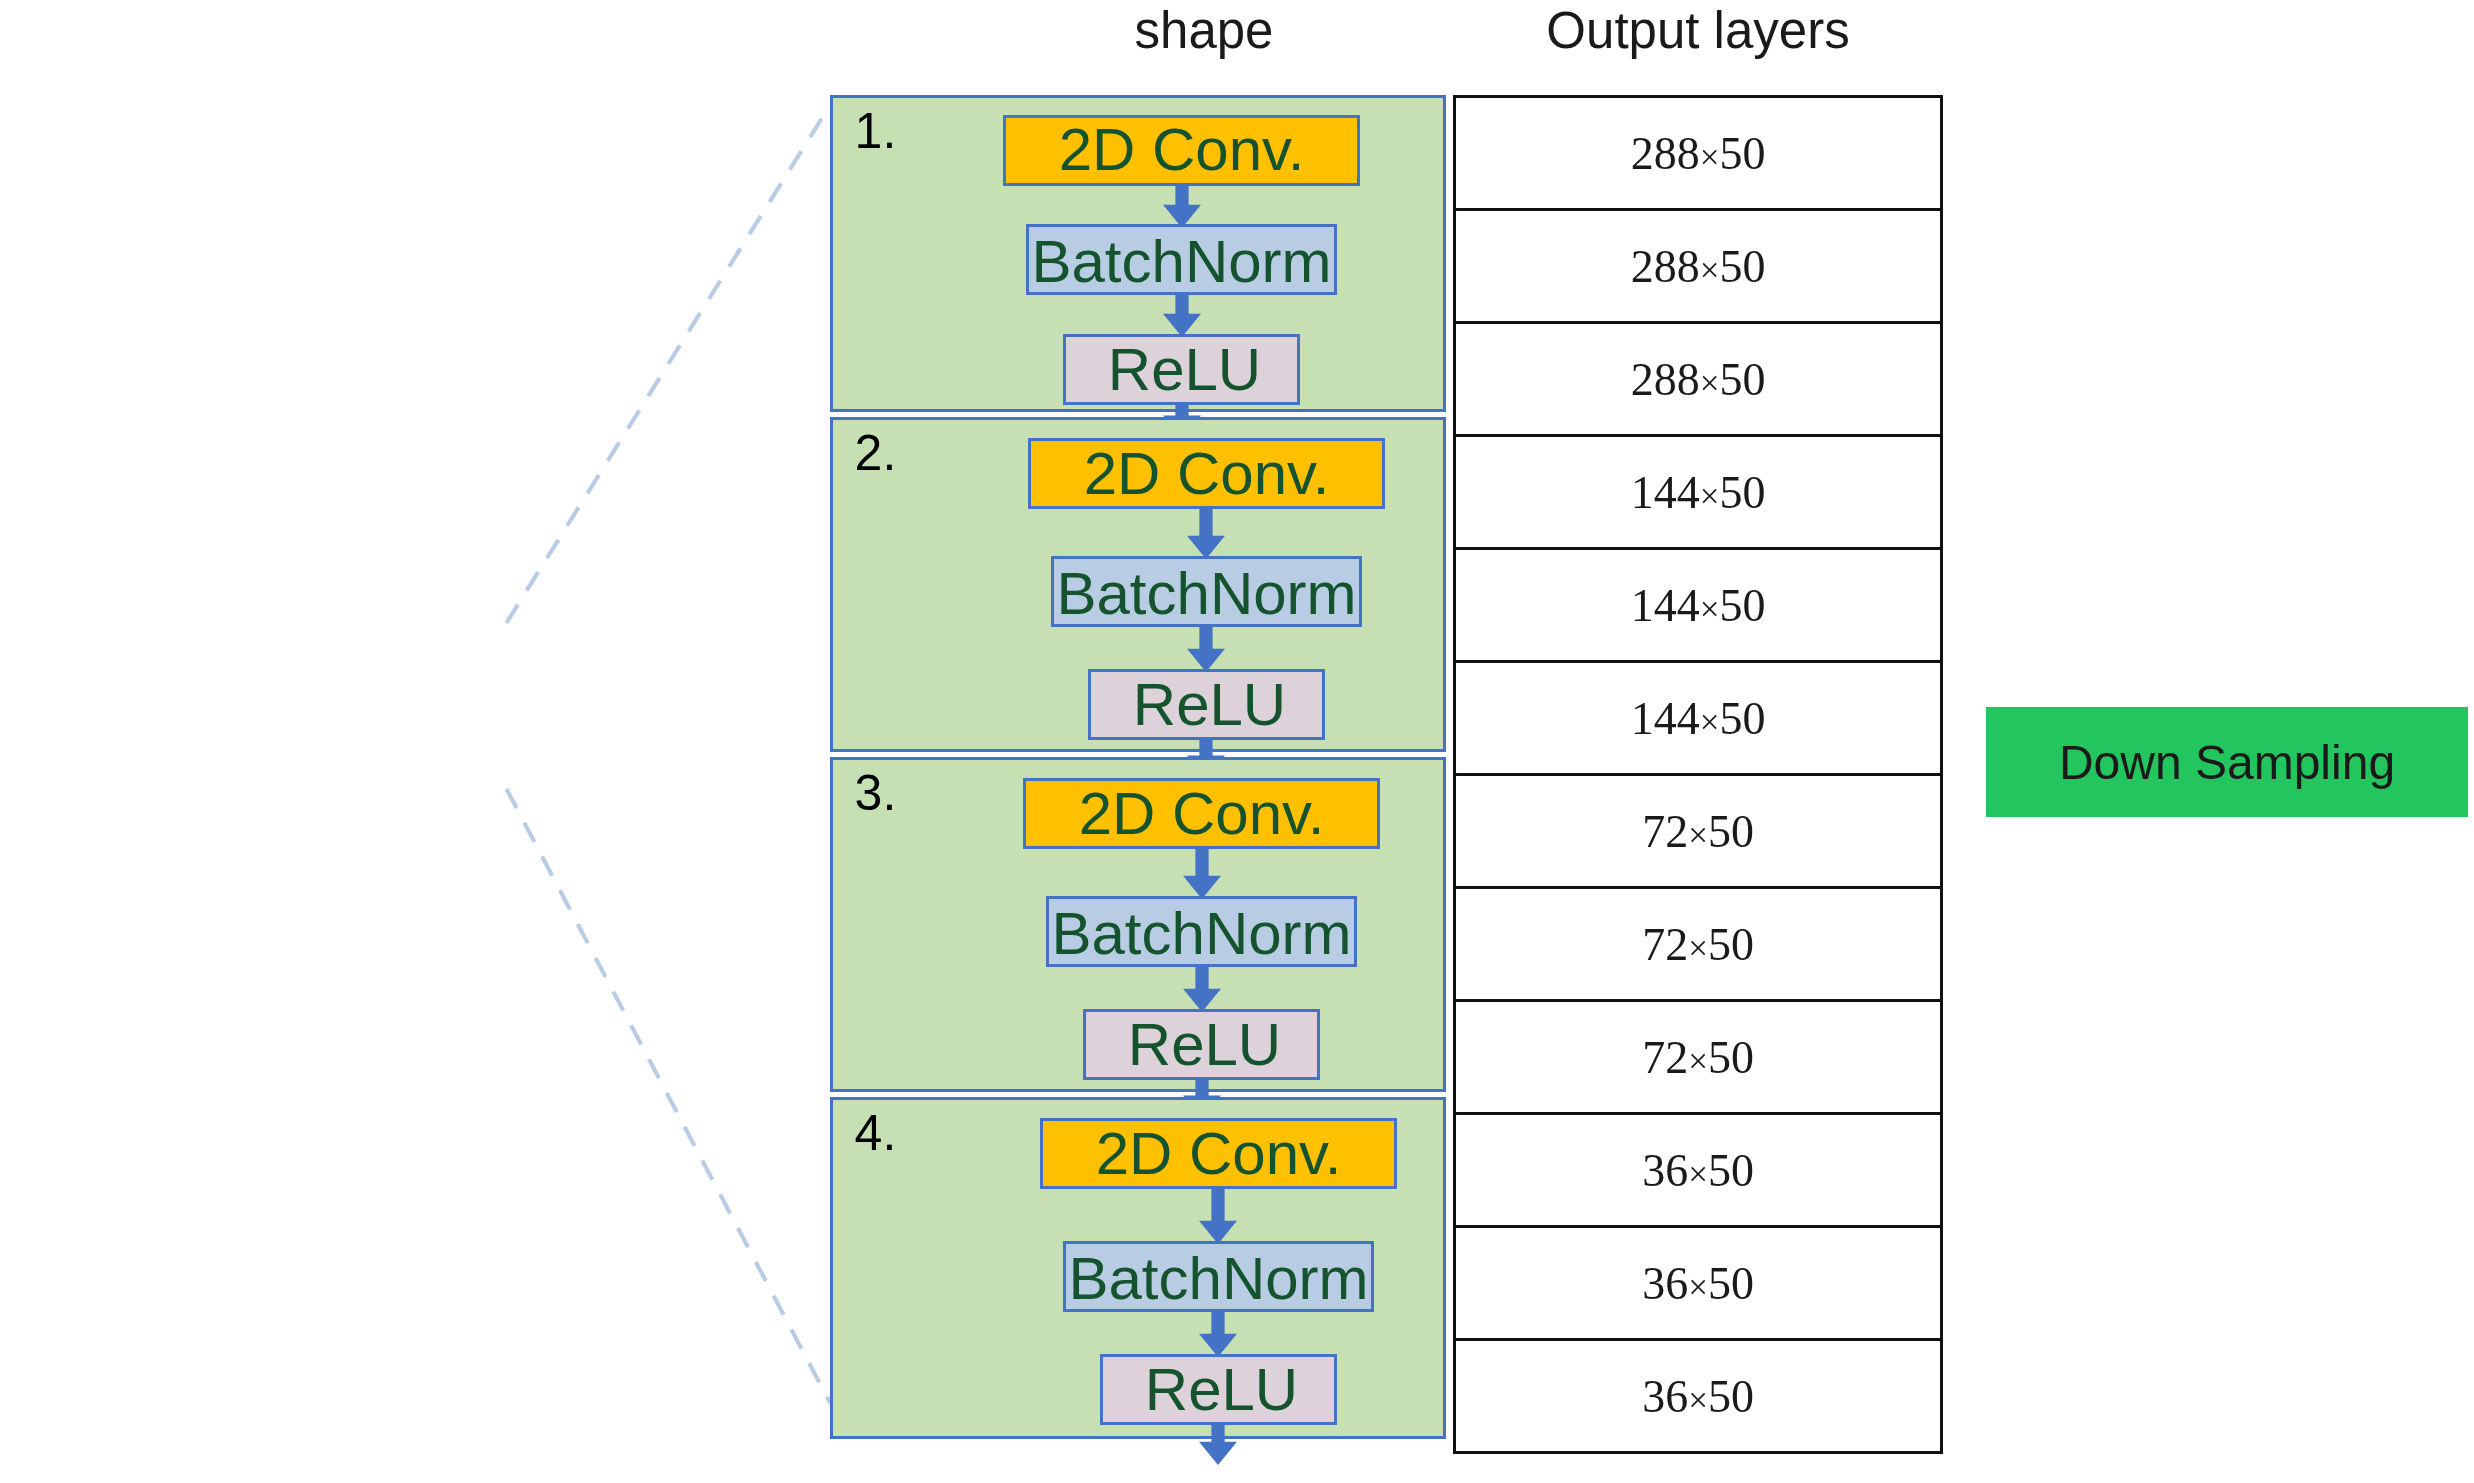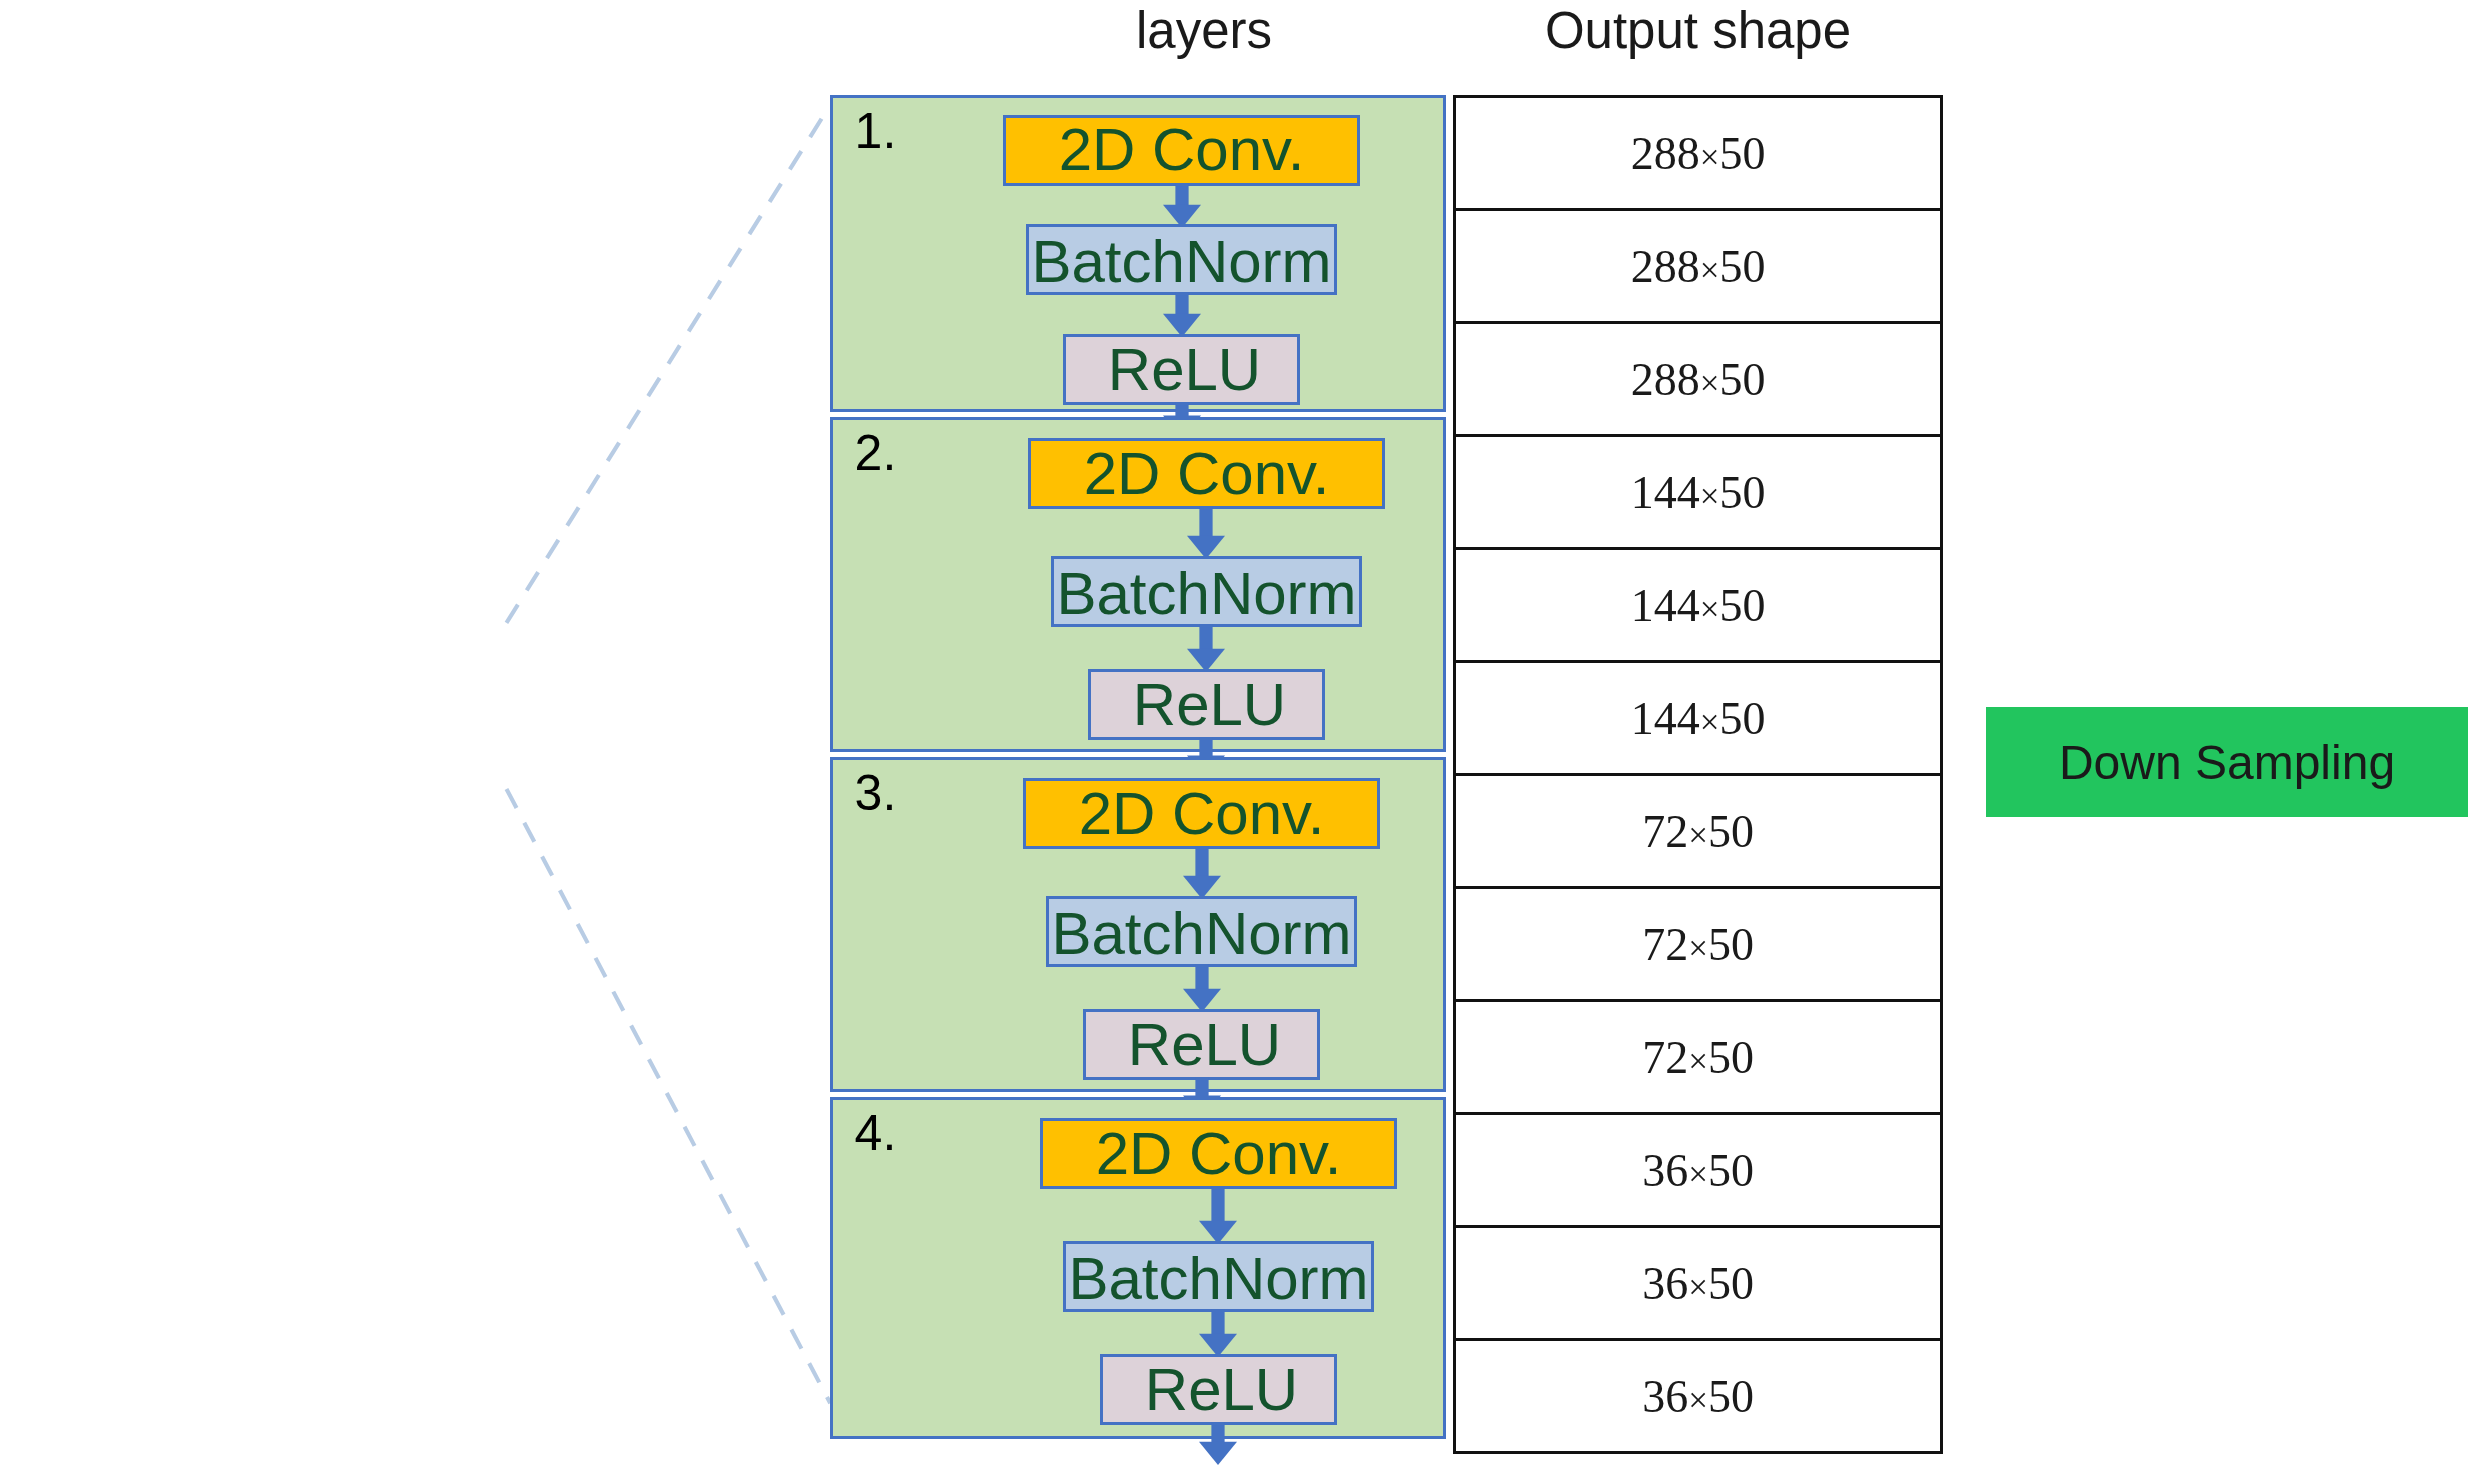--- a/index.html
+++ b/index.html
@@ -144,22 +144,22 @@
     font-size: 48px;
     color: #1a1a1a;
     white-space: nowrap;
   }
 </style>
 </head>
 <body>
 
 <div id="canvas">
 
-  <div class="col-header" id="layers-header">layers</div>
-  <div class="col-header" id="output-header">Output shape</div>
+  <div class="col-header" id="layers-header">shape</div>
+  <div class="col-header" id="output-header">Output layers</div>
 
 
   <svg class="connector-svg" viewBox="0 0 2981 1787" xmlns="http://www.w3.org/2000/svg">
     <line x1="610" y1="750" x2="1000" y2="126" stroke="#b8cce4" stroke-width="5" stroke-dasharray="26 20"></line>
     <line x1="610" y1="950" x2="1000" y2="1690" stroke="#b8cce4" stroke-width="5" stroke-dasharray="26 20"></line>
   </svg>
 
   <div id="layers-column">
       <div class="layer-block" style="height: 317px;">
         <div class="block-index">1.</div>

